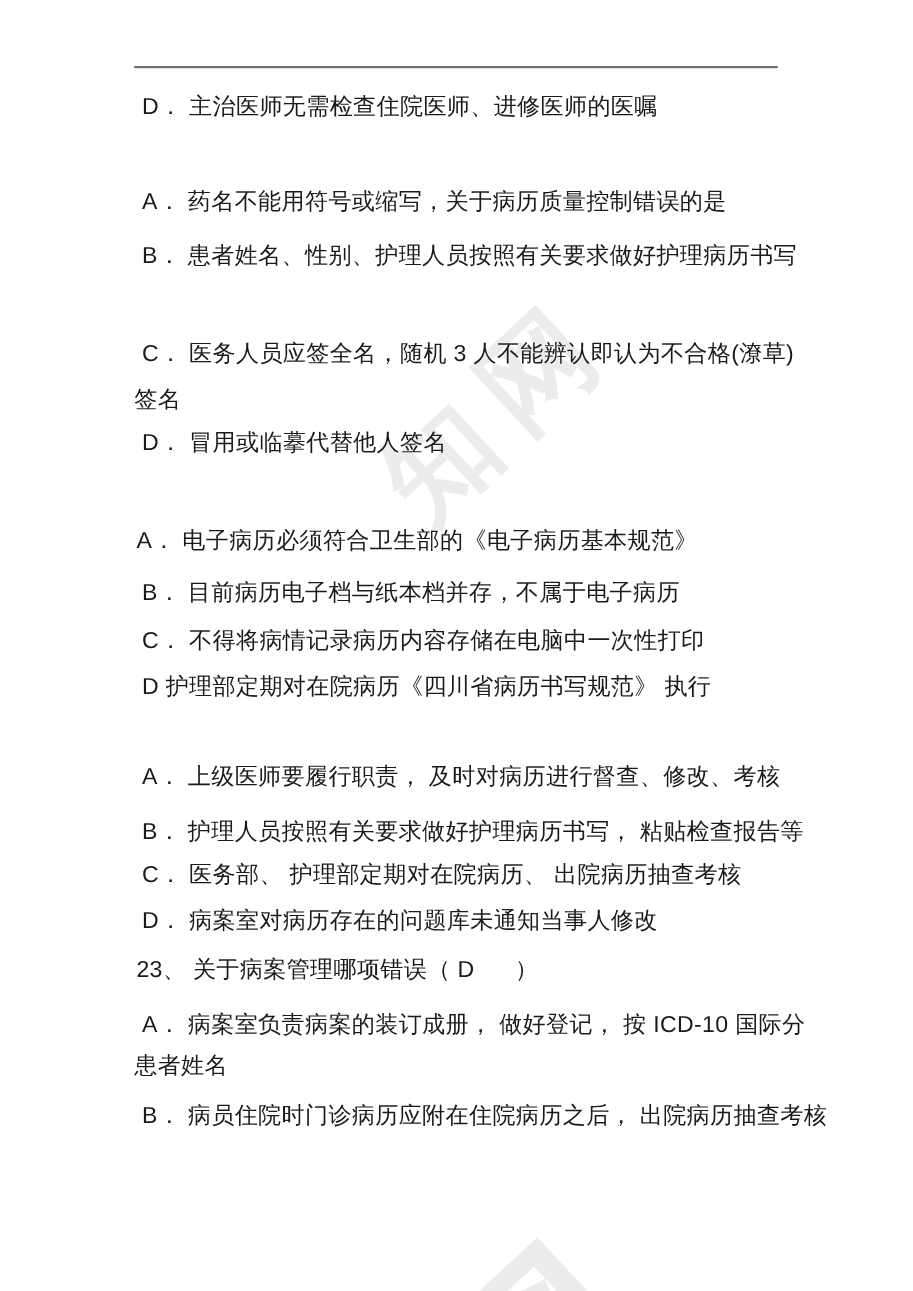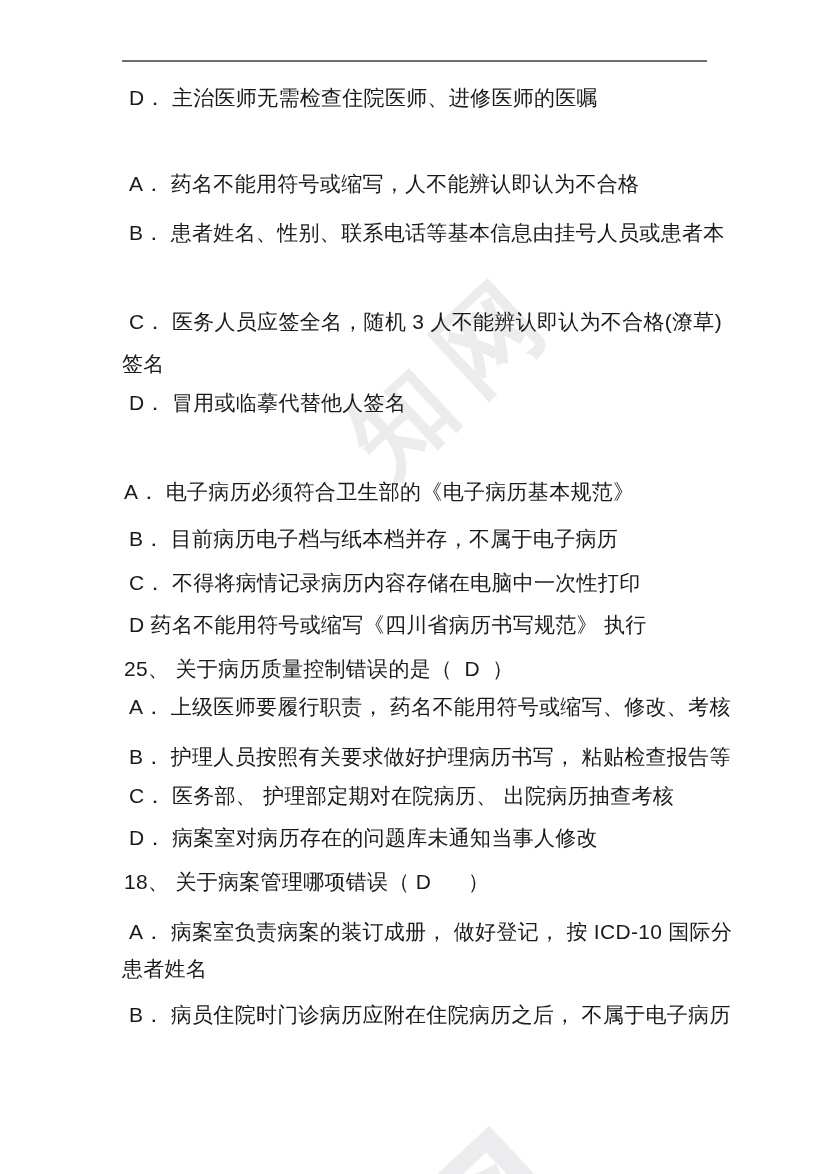--- a/index.html
+++ b/index.html
@@ -59,32 +59,31 @@
 </style>
 </head>
 <body>
 
 <div class="page">
   <div class="header-rule"></div>
   <div class="watermark wm-main">知网</div>
   <div class="watermark wm-bottom">网</div>
   <div class="doc-lines" id="doc-lines">
       <div class="line" style="top: 86px; left: 129px;">D． 主治医师无需检查住院医师、进修医师的医嘱</div>
-      <div class="line" style="top: 172px; left: 129px;">A． 药名不能用符号或缩写，人不能辨认即认为不合格</div>
-      <div class="line" style="top: 221px; left: 129px;">B． 患者姓名、性别、联系电话等基本信息由挂号人员或患者本</div>
+      <div class="line" style="top: 172px; left: 129px;">A． 药名不能用符号或缩写，关于病历质量控制错误的是</div>
+      <div class="line" style="top: 221px; left: 129px;">B． 患者姓名、性别、护理人员按照有关要求做好护理病历书写</div>
       <div class="line" style="top: 310px; left: 129px;">C． 医务人员应签全名，随机 3 人不能辨认即认为不合格(潦草)</div>
       <div class="line" style="top: 352px; left: 122px; text-align: right;">签名</div>
       <div class="line" style="top: 391px; left: 129px;">D． 冒用或临摹代替他人签名</div>
       <div class="line" style="top: 480px; left: 124px; text-align: center;">A． 电子病历必须符合卫生部的《电子病历基本规范》</div>
       <div class="line" style="top: 527px; left: 129px;">B． 目前病历电子档与纸本档并存，不属于电子病历</div>
       <div class="line" style="top: 571px; left: 129px;">C． 不得将病情记录病历内容存储在电脑中一次性打印</div>
-      <div class="line" style="top: 613px; left: 129px;">D 药名不能用符号或缩写《四川省病历书写规范》 执行</div>
-      <div class="line" style="top: 657px; left: 124px;">25、 关于病历质量控制错误的是（  D  ）</div>
-      <div class="line" style="top: 695px; left: 129px;">A． 上级医师要履行职责， 药名不能用符号或缩写、修改、考核</div>
+      <div class="line" style="top: 613px; left: 129px;">D 护理部定期对在院病历《四川省病历书写规范》 执行</div>
+      <div class="line" style="top: 695px; left: 129px;">A． 上级医师要履行职责， 及时对病历进行督查、修改、考核</div>
       <div class="line" style="top: 784px; left: 129px;">C． 医务部、 护理部定期对在院病历、 出院病历抽查考核</div>
       <div class="line" style="top: 745px; left: 129px;">B． 护理人员按照有关要求做好护理病历书写， 粘贴检查报告等</div>
       <div class="line" style="top: 826px; left: 129px;">D． 病案室对病历存在的问题库未通知当事人修改</div>
-      <div class="line" style="top: 870px; left: 124px;">18、 关于病案管理哪项错误（ D      ）</div>
+      <div class="line" style="top: 870px; left: 124px;">23、 关于病案管理哪项错误（ D      ）</div>
       <div class="line" style="top: 920px; left: 129px;">A． 病案室负责病案的装订成册， 做好登记， 按 ICD-10 国际分</div>
       <div class="line" style="top: 957px; left: 122px;">患者姓名</div>
-      <div class="line" style="top: 1003px; left: 129px;">B． 病员住院时门诊病历应附在住院病历之后， 不属于电子病历</div>
+      <div class="line" style="top: 1003px; left: 129px;">B． 病员住院时门诊病历应附在住院病历之后， 出院病历抽查考核</div>
     </div>
 </div>
 
 </body></html>

